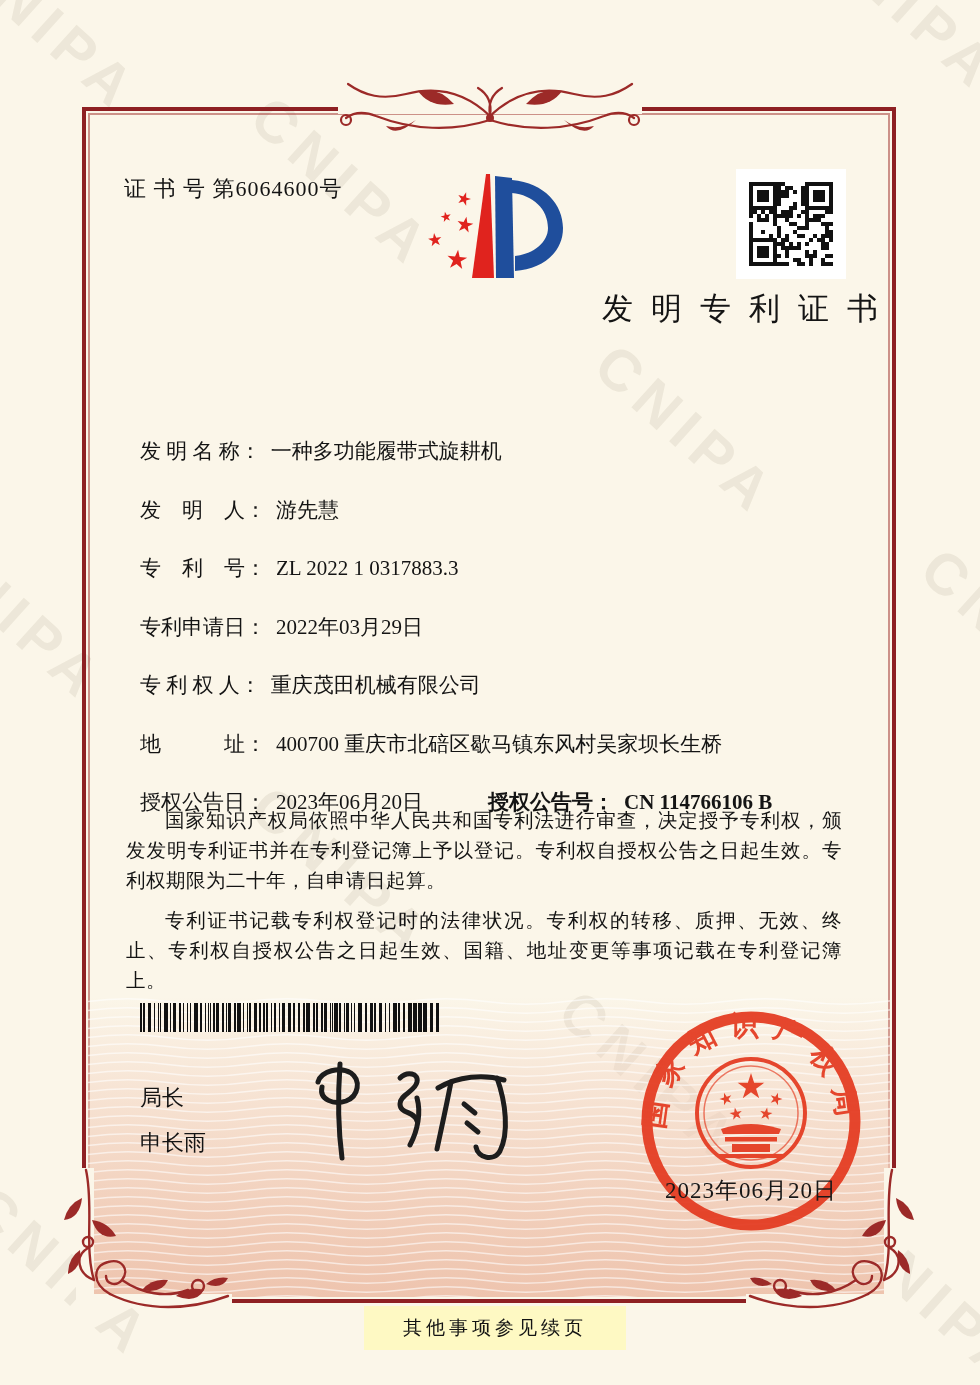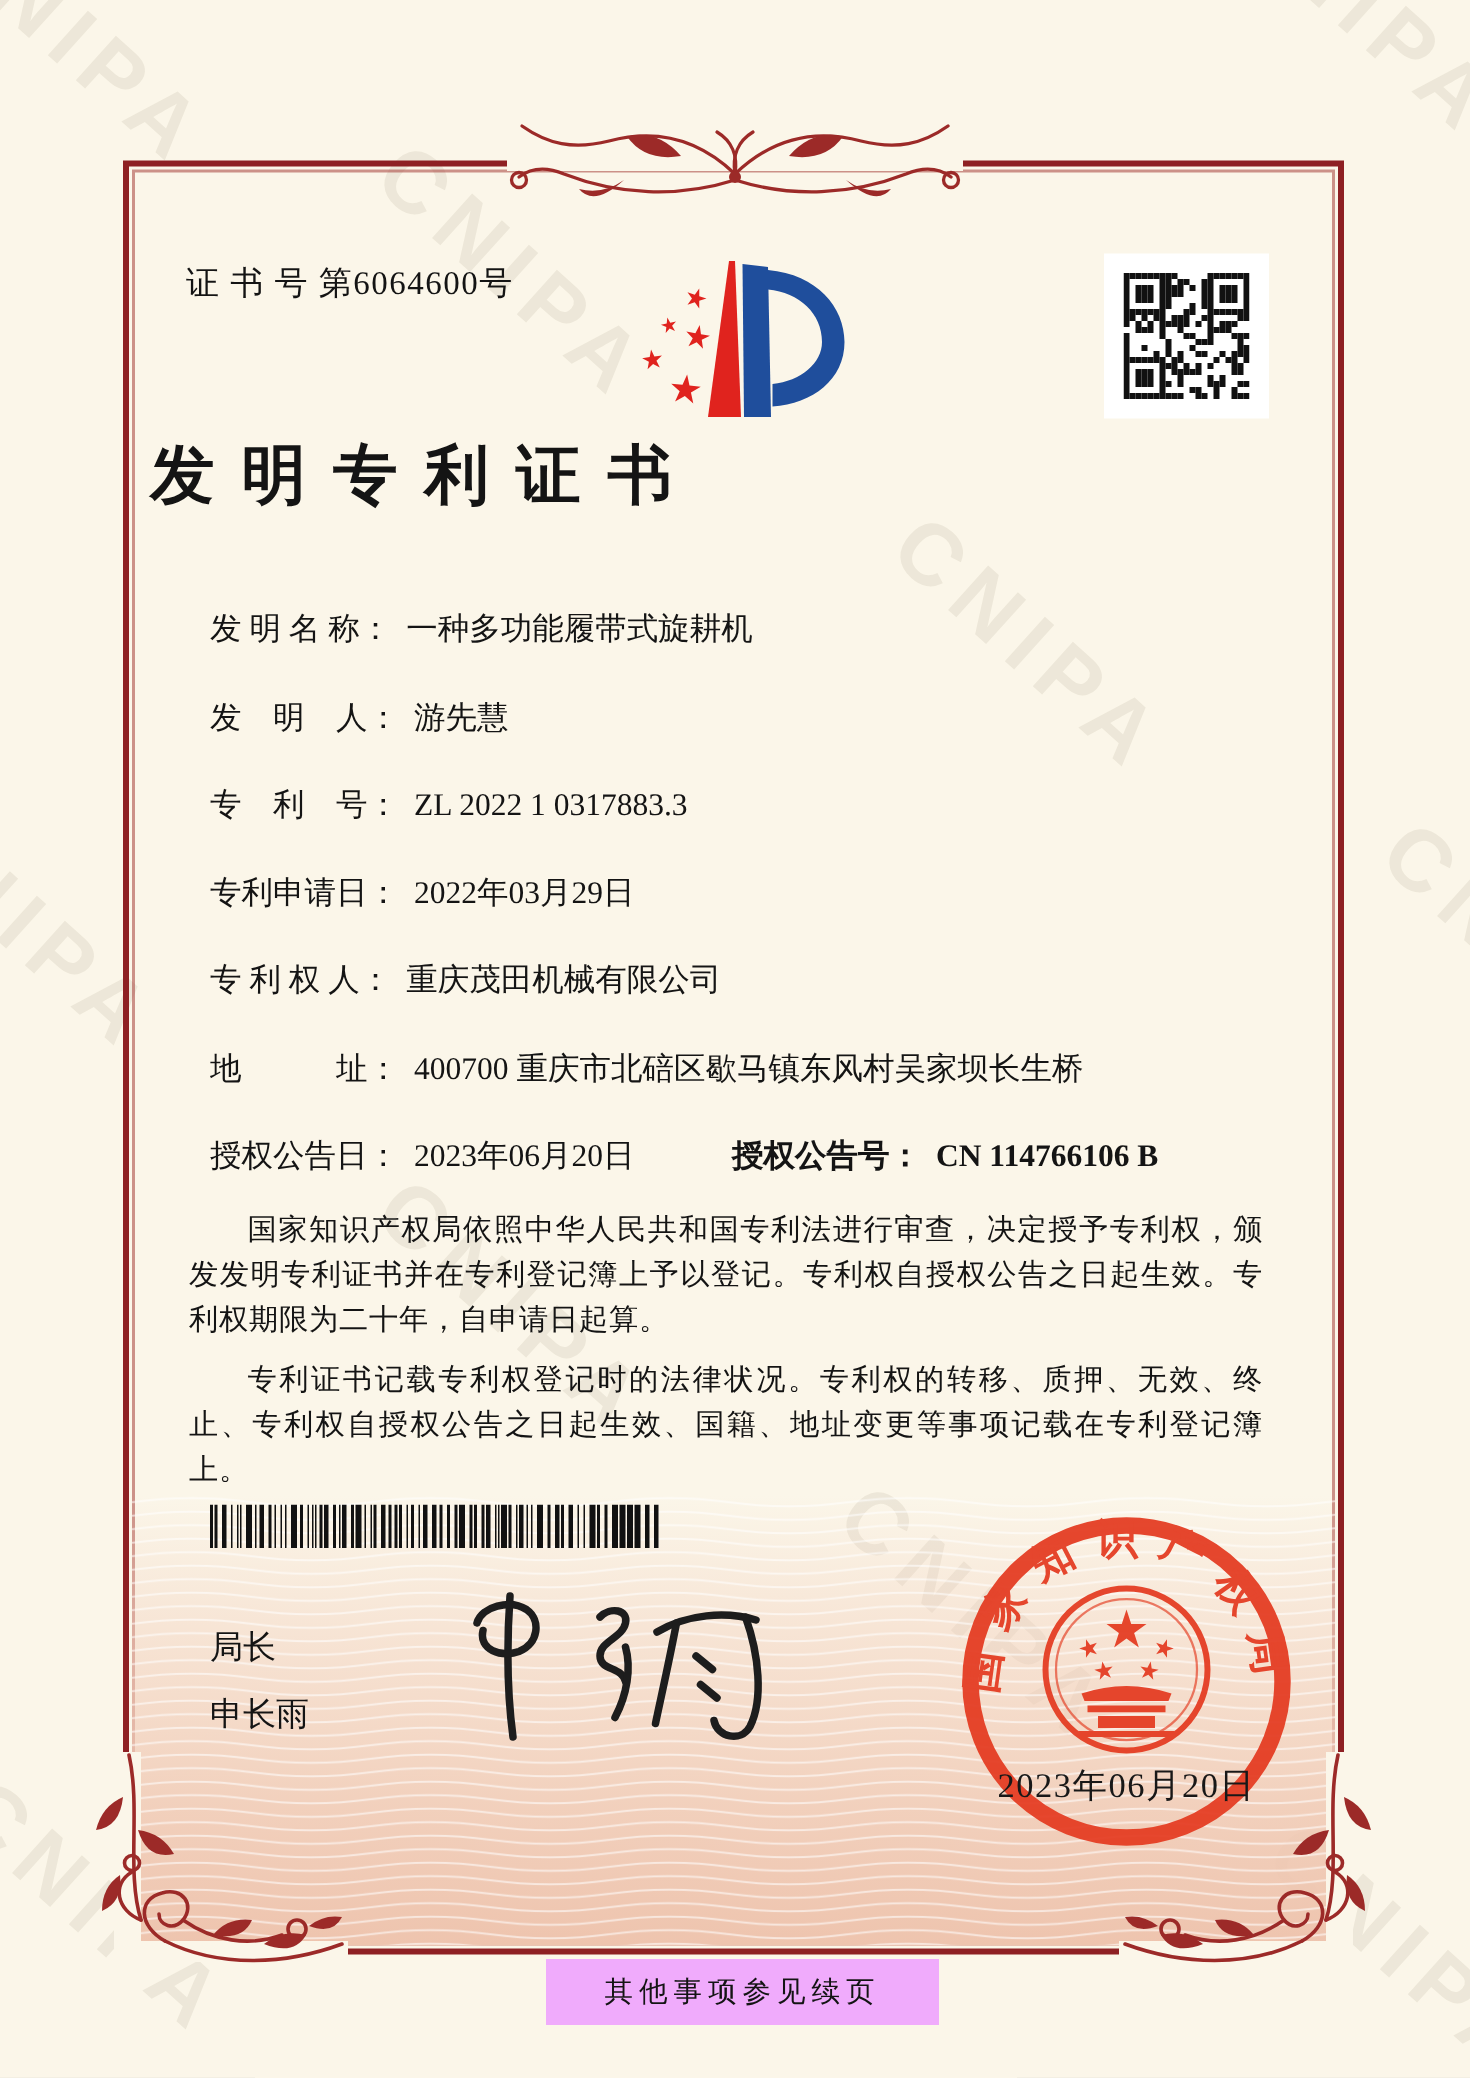--- a/index.html
+++ b/index.html
@@ -37,25 +37,25 @@
   .orn-top{left:330px; top:74px; width:320px; height:78px;}
   .orn-bl{left:58px;  top:1162px; width:180px; height:152px;}
   .orn-br{left:740px; top:1162px; width:180px; height:152px; transform:scaleX(-1);}
   
   .cert-no{position:absolute; left:124px; top:174px; font-size:22px; letter-spacing:1px; z-index:5;}
   .logo{position:absolute; left:424px; top:168px; width:140px; height:116px; z-index:5;}
   .qr-box{position:absolute; left:736px; top:169px; width:110px; height:110px; background:#ffffff; z-index:5;}
   .qr-box svg{position:absolute; left:13px; top:13px;}
   .title{
     position:absolute; left:82px; top:288px; width:814px; z-index:5;
-    text-align:left; font-size:43px; font-weight:bold;
+    text-align:right; font-size:31px; font-weight:normal;
     letter-spacing:18px; text-indent:18px;
   }
   
-  .field-row{position:absolute; left:140px; font-size:21px; z-index:5; white-space:nowrap;}
+  .field-row{position:absolute; left:140px; font-size:21px; z-index:5; white-space:nowrap;margin-top:32px;}
   .field-label{display:inline-block; min-width:112px;}
   .field-value{margin-left:10px;}
   .pair2{position:absolute; left:348px; top:0; white-space:nowrap;font-weight:bold;}
   
   .body-text{
     position:absolute; left:126px; top:806px; width:716px; z-index:5;
     font-size:19.5px; line-height:1.55; text-align:justify; letter-spacing:0.5px;
   }
   .body-text p{margin:0 0 9px 0; text-indent:2em;}
   
@@ -63,21 +63,21 @@
   .director-title{position:absolute; left:140px; top:1083px; font-family:"Liberation Sans",sans-serif; font-size:22px; z-index:5;}
   .director-name{position:absolute; left:140px; top:1128px; font-family:"Liberation Sans",sans-serif; font-size:22px; z-index:5;}
   .signature{position:absolute; left:288px; top:1048px; width:232px; height:118px; z-index:5;}
   .seal{position:absolute; left:633px; top:1003px; width:236px; height:236px; z-index:6;}
   .page-info{
     position:absolute; left:82px; top:1261px; width:814px; z-index:5;
     text-align:center; font-size:15.5px; letter-spacing:1px;
   }
   .note-box{
     position:absolute; left:364px; top:1306px; width:262px; height:44px; z-index:5;
-    background:#f0abfc; display:flex; align-items:center; justify-content:center;
+    background:#fef9c3; display:flex; align-items:center; justify-content:center;
     font-size:19px; letter-spacing:4px;
   }
 </style>
 </head>
 <body>
 
 <div class="page">
 
   <span class="wm" style="left:-62px;top:-8px">CNIPA</span>
   <span class="wm" style="left:798px;top:-28px">CNIPA</span>

